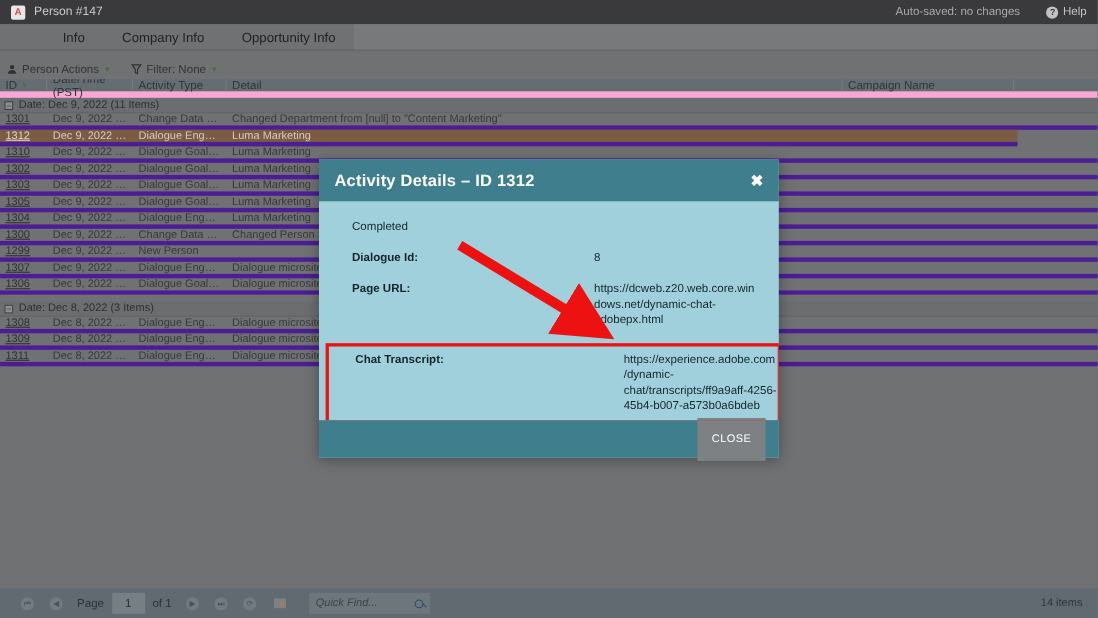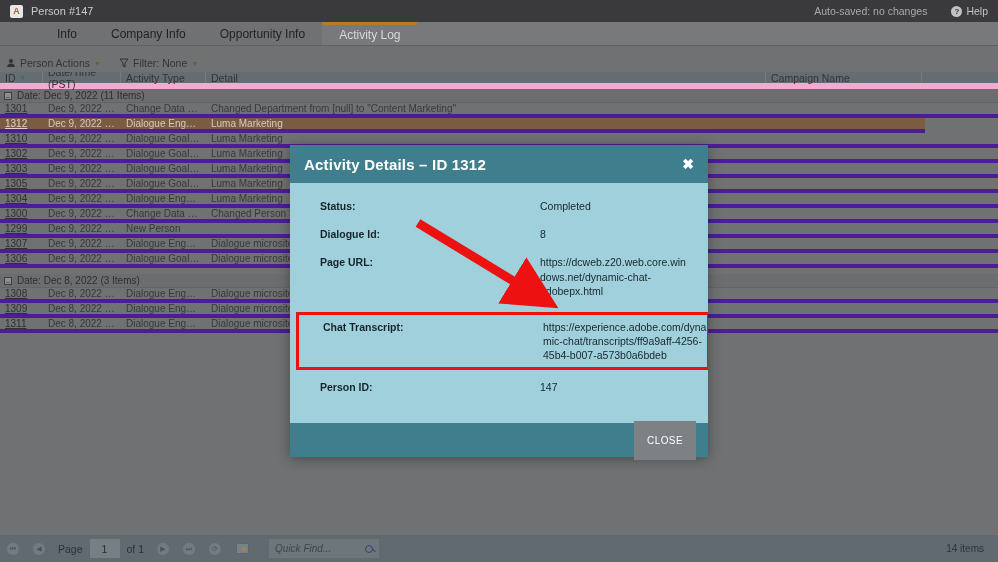--- a/index.html
+++ b/index.html
@@ -98,21 +98,21 @@
   .cell { padding: 0 5px; overflow: hidden; white-space: nowrap; text-overflow: ellipsis; }
   .cell.id { text-decoration: underline; color: #2f3032; cursor: pointer; }
   .row.sel .cell.id { color: #e0d3c8; }
 
   .spacer { background: #6f7173; }
 
   
   .botbar {
     position: absolute; left: 0; right: 0; bottom: 0; height: 27px;
     background: #606a70; display: flex; align-items: center;
-    font-size: 10.5px; color: #2f3436;
+    font-size: 10.5px; color: #2f3436; padding-left: 12px;
   }
   .pgbtn {
     width: 12px; height: 12px; border-radius: 50%; background: #717b80;
     margin: 0 7px; display: flex; align-items: center; justify-content: center;
     font-size: 7px; color: #4a5356; cursor: pointer;
   }
   .pg-label { margin: 0 6px; color: #2d3234; }
   .pg-input {
     width: 30px; height: 19px; background: #767f84; border: none;
     text-align: center; font-size: 10.5px; color: #2a2e30;
@@ -138,21 +138,21 @@
     position: relative;
   }
   .mag:after {
     content: ""; position: absolute; width: 4px; height: 1.4px; background: #2e4a6b;
     transform: rotate(45deg); right: -4px; bottom: 0px;
   }
   .items-count { margin-left: auto; margin-right: 14px; font-size: 10px; color: #2f3436; }
 
   
   .modal {
-    position: absolute; left: 290px; top: 145px; width: 418px; height: 312px;
+    position: absolute; left: 290px; top: 145px; width: 418px; height: 271px;
     background: #9fd0dc; box-shadow: 0 2px 12px rgba(0,0,0,.35);
     display: flex; flex-direction: column; z-index: 50;
   }
   .modal-head {
     height: 38px; background: #3f7f8d; display: flex; align-items: center;
     padding: 0 14px; color: #ffffff;
   }
   .modal-title { font-size: 15px; font-weight: bold; letter-spacing: .2px; }
   .modal-close {
     margin-left: auto; font-size: 14px; color: #ffffff; cursor: pointer;
@@ -163,21 +163,21 @@
   .flabel {
     width: 220px; font-size: 10.5px; font-weight: bold; color: #16252b; flex: none;
     padding-top: 1px;
   }
   .fvalue {
     font-size: 10.5px; color: #17272d; line-height: 1.35; width: 210px;
     word-break: break-word;
   }
   .frow.highlight {
     position: relative; margin-left: -24px; padding: 5px 0 5px 24px;
-    border: 3px solid #ee1111; width: 414px; margin-bottom: 10px;
+    border: 3px solid #ee1111; width: 414px; margin-bottom: 10px; gap: 24px;
   }
   .frow.highlight .flabel { width: 220px; }
   .modal-foot {
     height: 34px; background: #3f7f8d; display: flex; align-items: center;
     justify-content: flex-end; padding-right: 12px;
   }
   .close-btn {
     background: #7d8184; color: #ffffff; border: none; font-size: 10px;
     padding: 14px 13px; cursor: pointer; letter-spacing: .4px;
     font-family: Liberation Sans, sans-serif;
@@ -204,21 +204,20 @@
           <span>Help</span>
         </div>
       </div>
     </div>
 
     <div class="tabstrip">
       <div class="lead"></div>
       <div class="tab">Info</div>
       <div class="tab">Company Info</div>
       <div class="tab">Opportunity Info</div>
-      <div class="tab active">Activity Log</div>
       <div class="tab tail"></div>
     </div>
 
     <div class="actionbar">
       <div class="act">
         <svg class="ic" viewBox="0 0 10 10">
           <circle cx="5" cy="3" r="2" fill="#303133"></circle>
           <path d="M1.2 9c0-2.1 1.7-3.4 3.8-3.4S8.8 6.9 8.8 9z" fill="#303133"></path>
         </svg>
         <span>Person Actions</span>
@@ -374,21 +373,20 @@
     </div>
   </div>
 
   <div class="modal">
     <div class="modal-head">
       <div class="modal-title">Activity Details – ID 1312</div>
       <div class="modal-close">✖</div>
     </div>
     <div class="modal-body" id="modal-body">
         <div class="frow">
-          <div class="flabel">Status:</div>
           <div class="fvalue">Completed</div>
         </div>
         <div class="frow">
           <div class="flabel">Dialogue Id:</div>
           <div class="fvalue">8</div>
         </div>
         <div class="frow">
           <div class="flabel">Page URL:</div>
           <div class="fvalue">https://dcweb.z20.web.core.windows.net/dynamic-chat-adobepx.html</div>
         </div>

